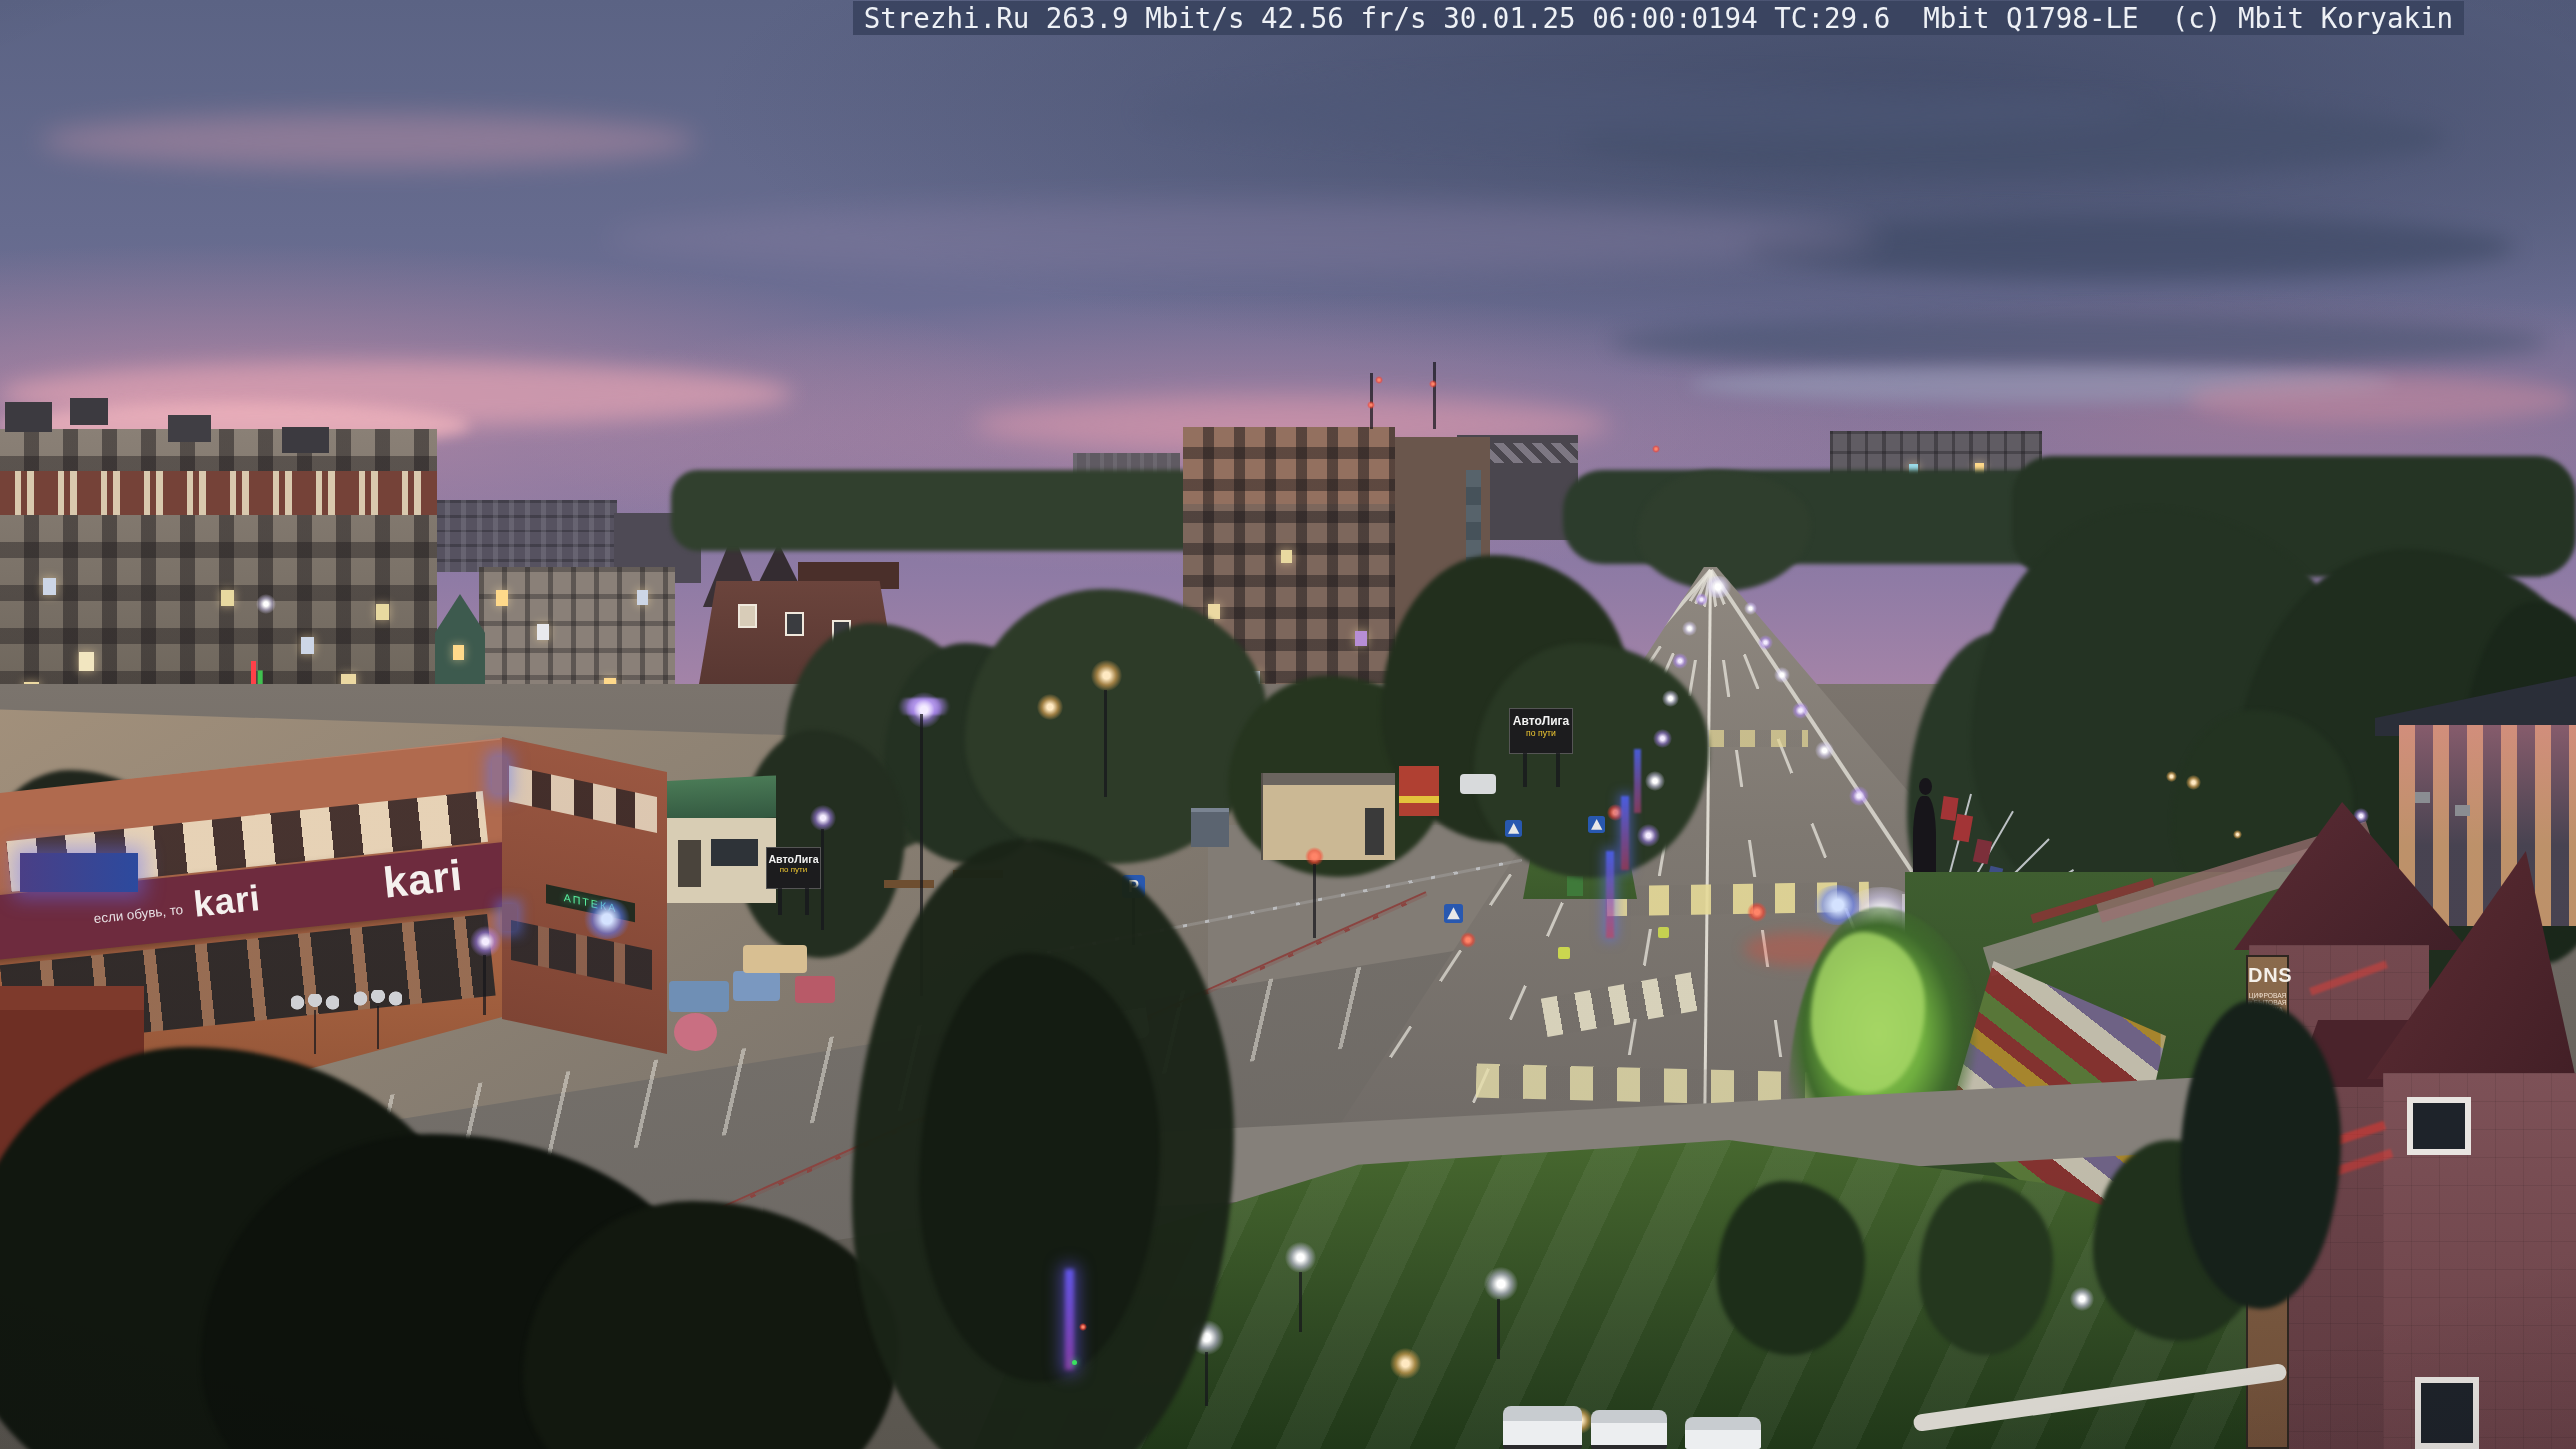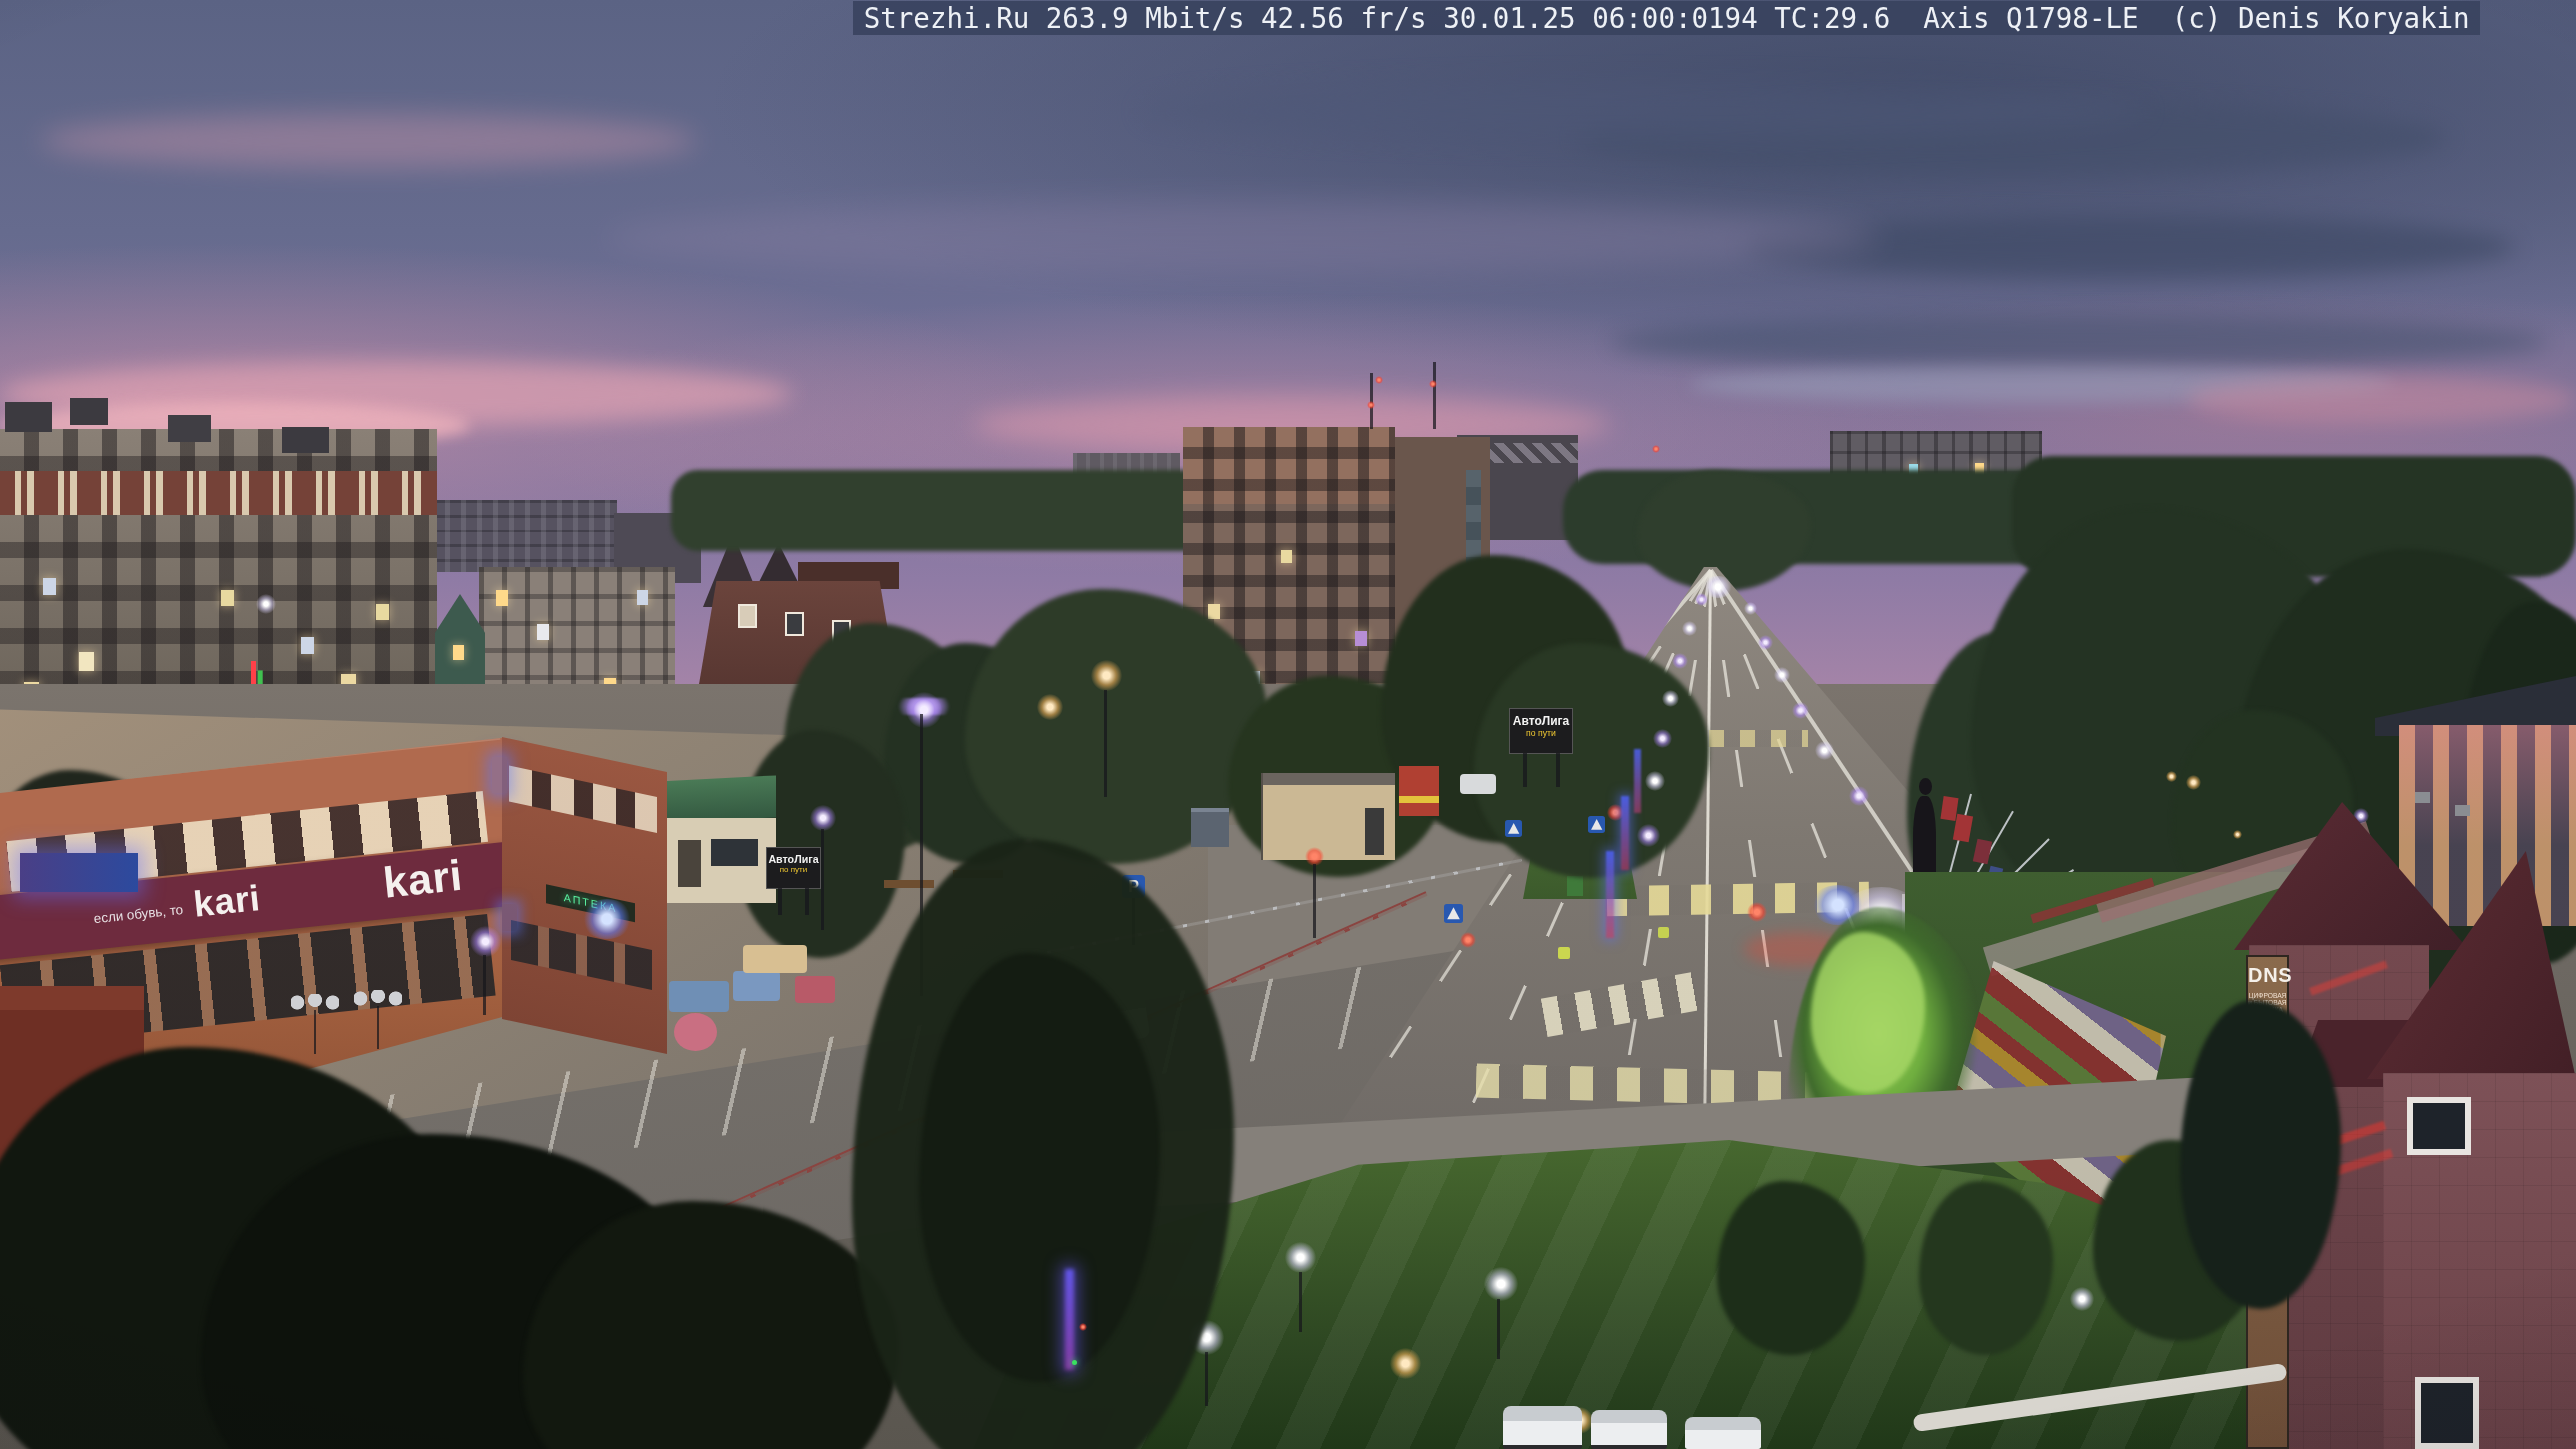--- a/index.html
+++ b/index.html
@@ -377,18 +377,18 @@
   <div class="g r" style="left:1079px;top:1323px;width:8px;height:8px"></div>
   <div class="a" style="left:1072px;top:1360px;width:5.4px;height:5.4px;background:#3ae060;border-radius:50%;box-shadow:0 0 6.7px #3ae060"></div>
 
   <div id="bar">
     <span>Strezhi.Ru</span>
     <span>263.9 Mbit/s</span>
     <span>42.56 fr/s</span>
     <span>30.01.25</span>
     <span>06:00:0194</span>
     <span class="g2">TC:29.6</span>
-    <span class="g2">Axis Q1798-LE</span>
-    <span>(c) Denis Koryakin</span>
+    <span class="g2">Mbit Q1798-LE</span>
+    <span>(c) Mbit Koryakin</span>
   </div>
 
 </div>
 
 
 </body></html>

